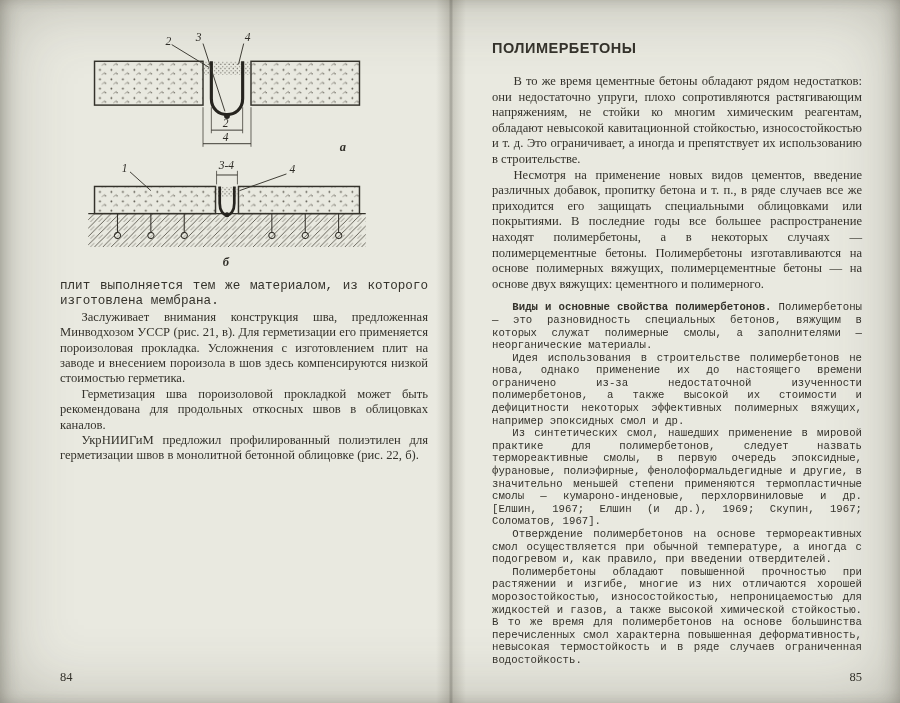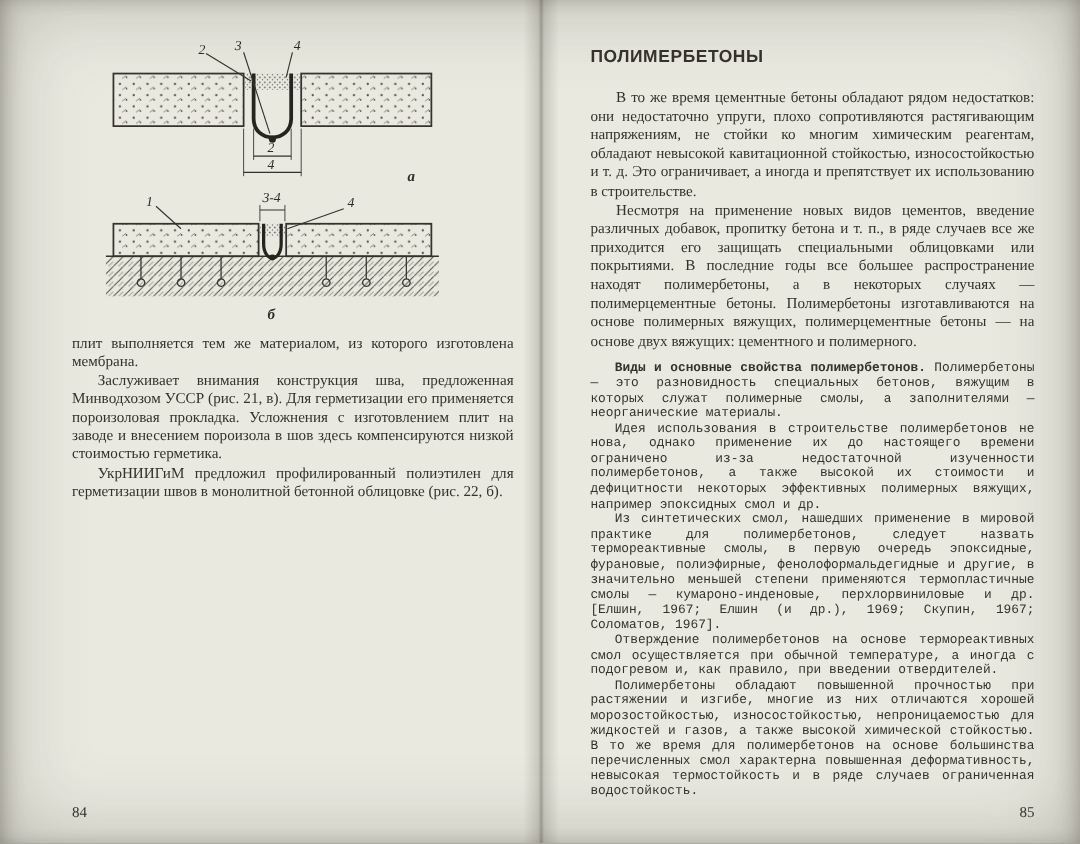--- a/index.html
+++ b/index.html
@@ -12,21 +12,21 @@
   }
   .gutter{
     position:absolute;left:436px;top:0;width:30px;height:100%;
     background:linear-gradient(90deg, rgba(92,88,74,0) 0%, rgba(92,88,74,.22) 42%, rgba(58,55,45,.40) 50%, rgba(92,88,74,.22) 58%, rgba(92,88,74,0) 100%);
   }
   .page{position:absolute;top:0;height:100%;}
   .page-left{left:60px;width:368px;}
   .page-right{left:450px;width:370px;margin-left:42px;}
 
   p{margin:0;text-align:justify;text-indent:1.7em;font-size:12.6px;line-height:15.4px;}
-  p.noindent{text-indent:0;}
+  p.noindent{text-indent:0;font-family:Liberation Mono, monospace;}
 
   .figure{margin:30px 0 0 26px;width:282px;}
   .figure svg{display:block;}
   .figline{stroke:#34322b;}
   .figtxt{font-size:11px;font-style:italic;fill:#2f2d27;font-family:"Liberation Serif",serif;}
   .figsub{font-size:12px;font-style:italic;font-weight:bold;fill:#2f2d27;font-family:"Liberation Serif",serif;}
 
   .caption{width:336px;margin:4px 0 8px 14px;}
   .cap-title{font-size:11px;line-height:13px;text-indent:0;text-align:justify;}
   .cap-legend{font-size:9.8px;line-height:11.4px;text-indent:0;text-align:justify;margin-top:3px;}
@@ -126,20 +126,21 @@
           <text x="195" y="137" class="figtxt">4</text>
           <text x="131" y="226" class="figsub">б</text>
         </g>
       </svg>
     </div>
 
 
     <div class="body-left">
       <p class="noindent">плит выполняется тем же материалом, из которого изготовлена мембрана.</p>
       <p>Заслуживает внимания конструкция шва, предложенная Минводхозом УССР (рис. 21, в). Для герметизации его применяется пороизоловая прокладка. Усложнения с изготовлением плит на заводе и внесением пороизола в шов здесь компенсируются низкой стоимостью герметика.</p>
+      <p>Герметизация шва пороизоловой прокладкой может быть рекомендована для продольных откосных швов в облицовках каналов.</p>
       <p>УкрНИИГиМ предложил профилированный полиэтилен для герметизации швов в монолитной бетонной облицовке (рис. 22, б).</p>
     </div>
 
     <div class="pagenum">84</div>
   </div>
 
   <div class="page page-right">
 
     <div class="heading">
       <div>ПОЛИМЕРБЕТОНЫ</div>

